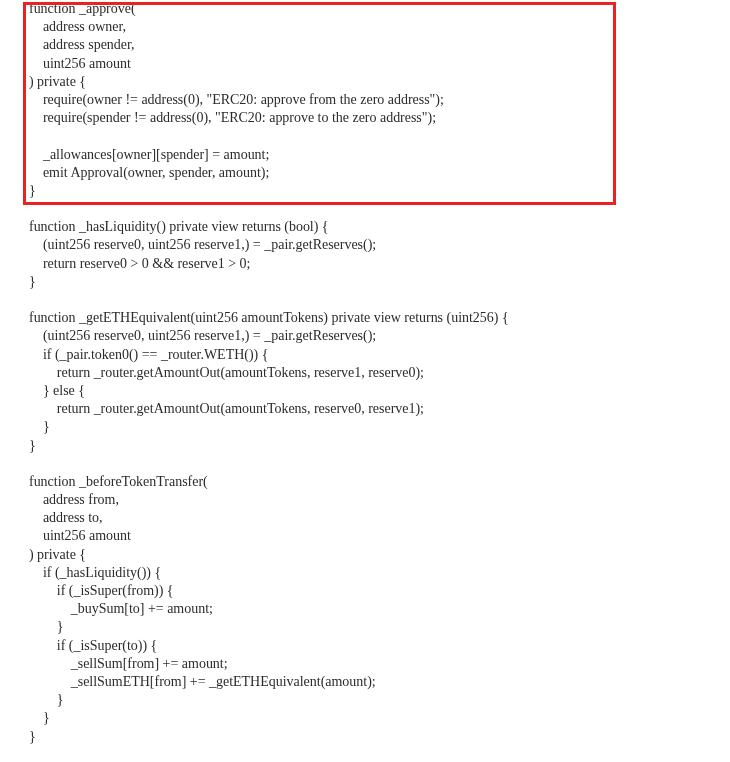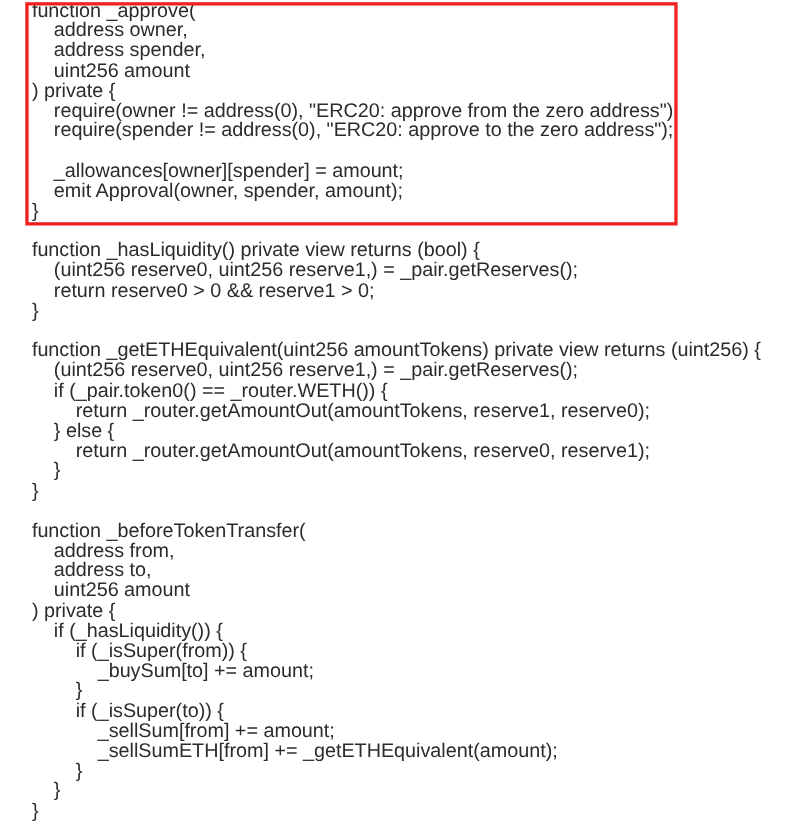--- a/index.html
+++ b/index.html
@@ -39,22 +39,22 @@
     top: 0;
     width: 730px;
     margin: 0;
     padding: 0;
     z-index: 2;
   }
   .code-line {
     position: relative;
     height: 18.2px;
     line-height: 18.2px;
-    font-size: 18px;
-    font-family: Liberation Sans, sans-serif;
+    font-size: 14px;
+    font-family: Liberation Serif, serif;
     color: #2b2b2b;
     white-space: pre;
     letter-spacing: -0.02px;
     padding-left: 29px;
     box-sizing: border-box;
   }
   .code-line.blank {
     color: transparent;
   }
 </style>

